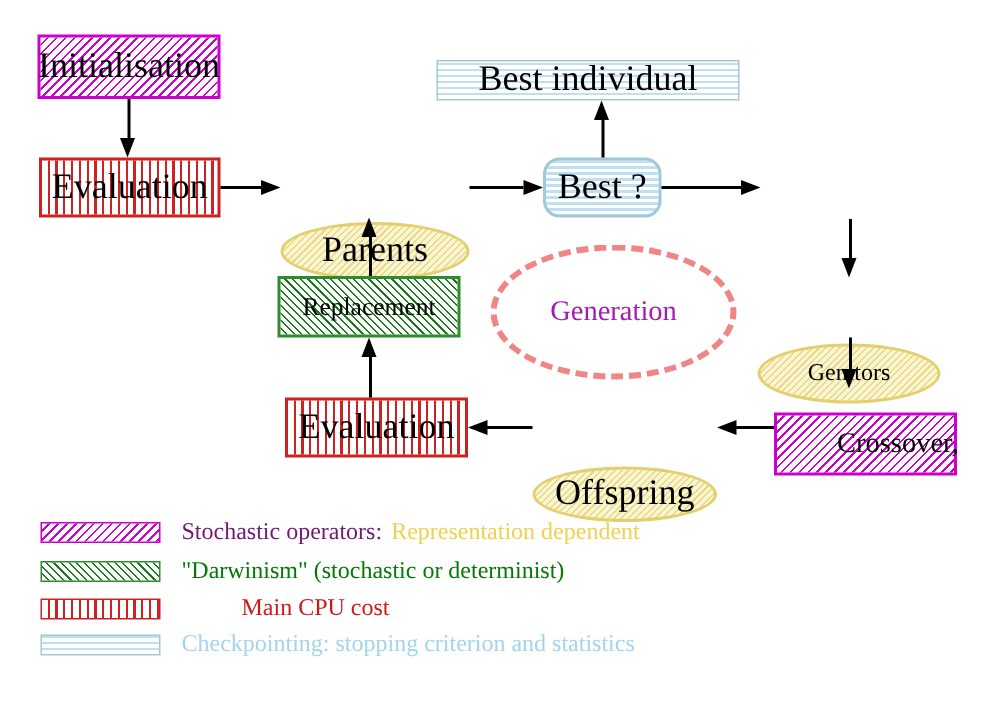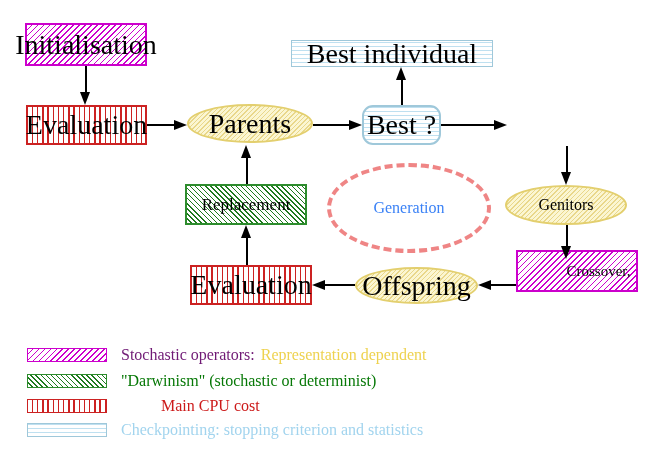--- a/index.html
+++ b/index.html
@@ -2,44 +2,44 @@
 <html><head>
 <meta charset="utf-8">
 <style>
   html,body{margin:0;padding:0;background:#fff;}
   #stage{
     position:relative;width:662px;height:471px;background:#ffffff;
     font-family:"Liberation Serif", serif;color:#000;overflow:hidden;
   }
   .node{
     position:absolute;display:flex;align-items:center;justify-content:center;
-    text-align:center;box-sizing:border-box;font-size:28px;
+    text-align:center;box-sizing:border-box;font-size:24px;
   }
   
   .hatch-magenta{background:repeating-linear-gradient(135deg,#ffffff 0 3px,#cc00cc 3px 4.2px);border:2px solid #cc00cc;}
   .stripe-red{background:repeating-linear-gradient(90deg,#ffffff 0 3.8px,#cc2222 3.8px 5.2px);border:2px solid #cc2222;}
   .stripe-cyan{background:repeating-linear-gradient(0deg,#ffffff 0 2.6px,#bfe0f0 2.6px 4px);border:2px solid #9fc8da;}
   .hatch-green{background:repeating-linear-gradient(45deg,#ffffff 0 2.6px,#1e7a1e 2.6px 3.6px);border:2px solid #2d8c2d;}
   .hatch-yellow{background:repeating-linear-gradient(135deg,#fbf6d2 0 2.2px,#e9d78a 2.2px 3.2px);border:2px solid #e3cf6e;}
-  .ellipse{border-radius:50%;}
+  .ellipse{border-radius:50%;margin-top:44px;}
   .rounded{border-radius:11px;}
 
   
   #n-init{left:25px;top:23px;width:122px;height:43px;}
   #n-best{left:291px;top:40px;width:202px;height:27px;border-width:1.5px;}
   #n-eval1{left:26px;top:105px;width:121px;height:40px;}
   #n-parents{left:187px;top:104px;width:126px;height:39px;}
   #n-stop{left:362px;top:105px;width:79px;height:40px;}
   #n-selection{left:507px;top:105px;width:121px;height:41px;}
   #n-replacement{left:185px;top:184px;width:122px;height:41px;font-size:17px;}
-  #n-generation{left:327px;top:163px;width:164px;height:90px;border:4px dashed #ef8585;border-radius:50%;color:#3b82f6;font-size:16px;background:transparent;}
+  #n-generation{left:327px;top:163px;width:164px;height:90px;border:4px dashed #ef8585;border-radius:50%;color:#a21caf;font-size:19px;background:transparent;}
   #n-genitors{left:505px;top:185px;width:122px;height:40px;font-size:16px;}
   #n-eval2{left:190px;top:265px;width:122px;height:40px;}
   #n-offspring{left:355px;top:267px;width:123px;height:37px;}
-  #n-crossover{left:516px;top:250px;width:122px;height:42px;font-size:15px;line-height:1.25;flex-direction:column;padding-left:43px;}
+  #n-crossover{left:516px;top:275px;width:122px;height:42px;font-size:19px;line-height:1.25;flex-direction:column;padding-left:43px;}
 
   
   .line{position:absolute;background:#000;}
   .hline{height:1.5px;}
   .vline{width:1.5px;}
   .ah{position:absolute;width:0;height:0;}
   .ah-down{border-left:5px solid transparent;border-right:5px solid transparent;border-top:13px solid #000;}
   .ah-up{border-left:5px solid transparent;border-right:5px solid transparent;border-bottom:13px solid #000;}
   .ah-right{border-top:5px solid transparent;border-bottom:5px solid transparent;border-left:13px solid #000;}
   .ah-left{border-top:5px solid transparent;border-bottom:5px solid transparent;border-right:13px solid #000;}

